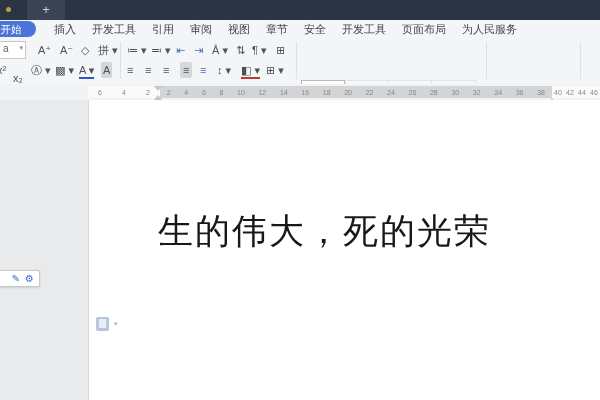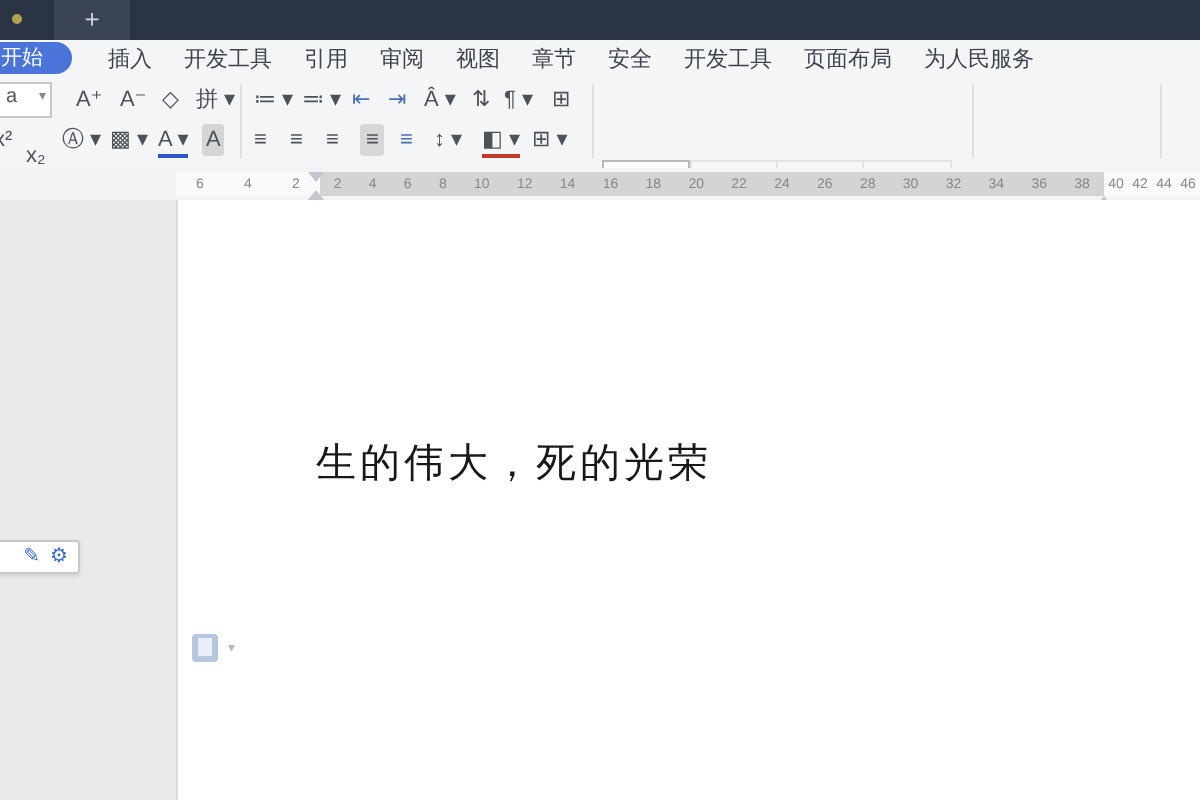--- a/index.html
+++ b/index.html
@@ -63,21 +63,21 @@
   .im{position:absolute;left:153px;top:2px;width:10px;height:14px;}
   .im .t1{position:absolute;left:1px;top:0;width:0;height:0;border:4px solid transparent;border-top:5px solid #c3c7cc;}
   .im .t2{position:absolute;left:1px;top:5px;width:0;height:0;border:4px solid transparent;border-bottom:5px solid #c3c7cc;}
   .im .bx{position:absolute;left:1px;top:14px;width:8px;height:3px;background:#e8e9ea;border:1px solid #b9bdc2;}
   .rm{position:absolute;left:548px;top:10px;width:0;height:0;border:4px solid transparent;border-bottom:5px solid #c3c7cc;}
 
   
   .docarea{position:absolute;left:0;top:100px;width:600px;height:300px;background:#fff;}
   .leftstrip{position:absolute;left:0;top:0;width:88px;height:300px;background:#e9eaec;
              border-right:1px solid #dadbdd;}
-  .dtext{position:absolute;left:158px;top:108px;font-size:20px;line-height:47px;
+  .dtext{position:absolute;left:158px;top:108px;font-size:35px;line-height:47px;
          letter-spacing:2px;color:#17181a;
          font-family:"DejaVu Serif","Liberation Serif",serif;white-space:nowrap;}
   .minitb{position:absolute;left:-10px;top:170px;width:50px;height:17px;background:#fff;
           border:1px solid #c7c8ca;border-radius:2px;box-shadow:0 1px 2px rgba(0,0,0,.12);
           display:flex;align-items:center;justify-content:flex-end;gap:5px;padding-right:5px;
           font-size:10px;color:#3c6fd1;box-sizing:border-box;}
   .paste{position:absolute;left:96px;top:217px;width:13px;height:14px;background:#b7c5e1;border-radius:2px;}
   .paste:after{content:"";position:absolute;left:3px;top:2px;width:7px;height:9px;background:#e8edf6;}
   .pastecaret{position:absolute;left:114px;top:220px;font-size:7px;color:#b8b8b8;}
 </style>

